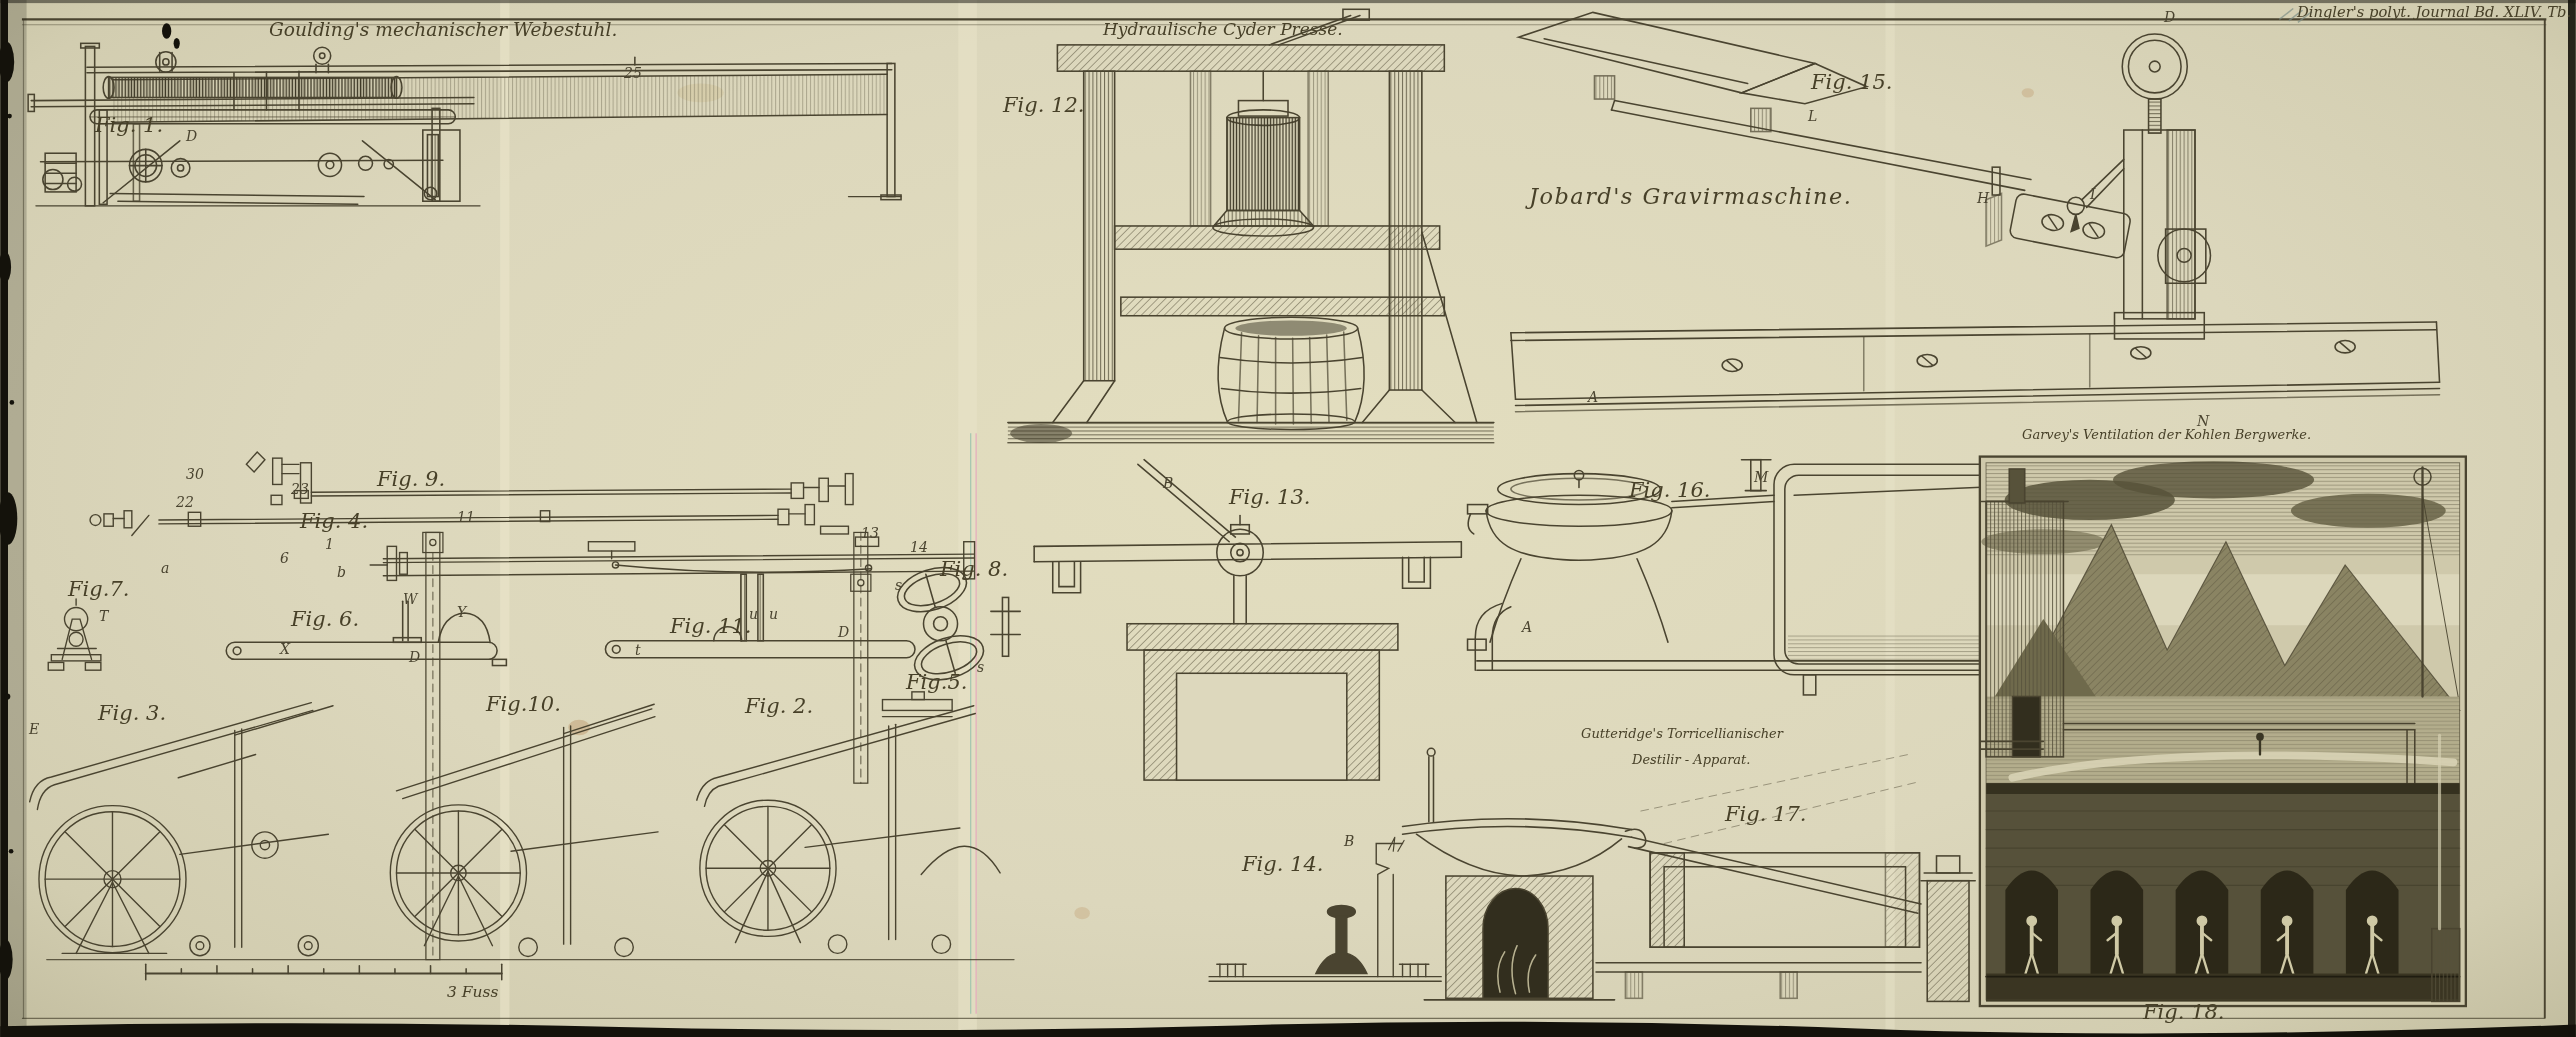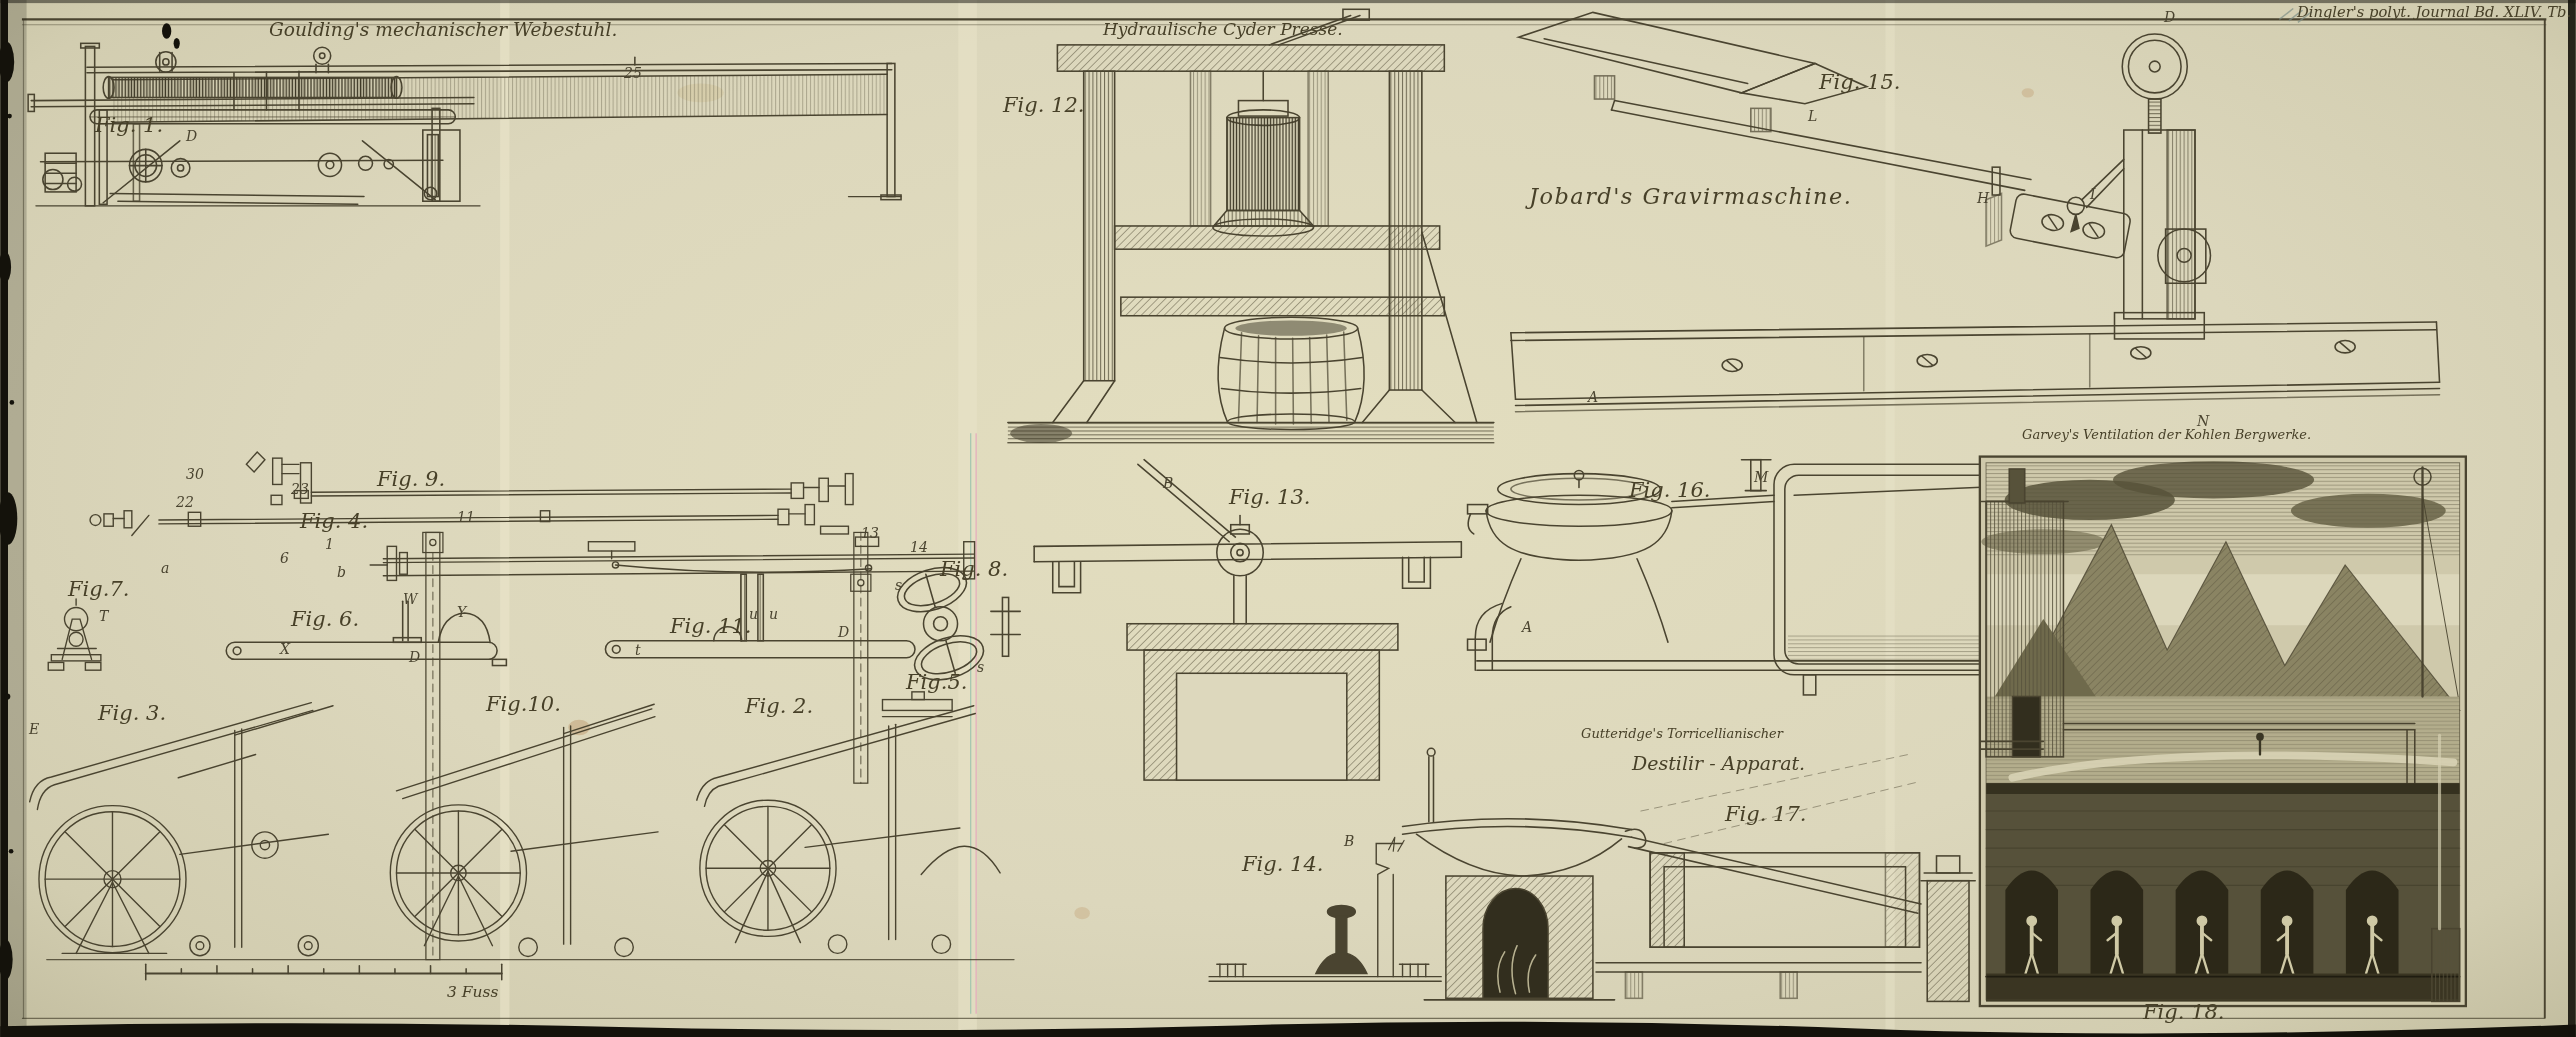--- a/index.html
+++ b/index.html
@@ -7,21 +7,21 @@
     position:relative;width:2576px;height:1037px;overflow:hidden;
     background:radial-gradient(ellipse at 50% 45%, #e3debf 0%, #dcd7bc 55%, #d2cdb0 85%, #c2bd9f 100%);
     font-family:"DejaVu Serif", serif;
   }
   .script-title{position:absolute;font-style:italic;color:#474028;white-space:nowrap;}
   #t-goulding{left:269px;top:18.6px;font-size:18.6px;}
   #t-cyder{left:1059px;top:18.6px;font-size:17px;margin-left:44px;}
   #t-jobard{left:1529px;top:183px;font-size:22.4px;letter-spacing:1.5px;}
   #t-garvey{left:2022px;top:427px;font-size:13px;}
   #t-gutteridge1{left:1581px;top:726px;font-size:13px;}
-  #t-gutteridge2{left:1632px;top:752px;font-size:19px;}
+  #t-gutteridge2{left:1632px;top:752px;font-size:13px;}
   #t-journal{left:2297px;top:3.1px;font-size:14.7px;}
   #t-scale{left:447px;top:983px;font-size:15.5px;font-style:italic;color:#474028;position:absolute;}
   .fig-label{position:absolute;font:italic 21px "DejaVu Serif",serif;color:#474028;white-space:nowrap;}
   .part-label{position:absolute;font:italic 14px "DejaVu Serif",serif;color:#4a4430;white-space:nowrap;}
   svg{position:absolute;left:0;top:0;}
 </style>
 </head>
 <body>
 
 <div id="plate">
@@ -626,21 +626,21 @@
       <span class="fig-label" style="left: 906px; top: 670px;">Fig.5.</span>
       <span class="fig-label" style="left: 291px; top: 607px;">Fig. 6.</span>
       <span class="fig-label" style="left: 68px; top: 577px;">Fig.7.</span>
       <span class="fig-label" style="left: 940px; top: 557px;">Fig. 8.</span>
       <span class="fig-label" style="left: 377px; top: 467px;">Fig. 9.</span>
       <span class="fig-label" style="left: 486px; top: 672px; margin-top: 20px;">Fig.10.</span>
       <span class="fig-label" style="left: 670px; top: 614px;">Fig. 11.</span>
       <span class="fig-label" style="left: 1003px; top: 93px;">Fig. 12.</span>
       <span class="fig-label" style="left: 1229px; top: 485px;">Fig. 13.</span>
       <span class="fig-label" style="left: 1242px; top: 852px;">Fig. 14.</span>
-      <span class="fig-label" style="left: 1811px; top: 70px; margin-left: 8px;">Fig. 15.</span>
+      <span class="fig-label" style="left: 1811px; top: 70px;">Fig. 15.</span>
       <span class="fig-label" style="left: 1629px; top: 478px;">Fig. 16.</span>
       <span class="fig-label" style="left: 1725px; top: 802px;">Fig. 17.</span>
       <span class="fig-label" style="left: 2143px; top: 1000px;">Fig. 18.</span>
       <span class="part-label" style="left: 624px; top: 65px;">25</span>
       <span class="part-label" style="left: 186px; top: 128px;">D</span>
       <span class="part-label" style="left: 186px; top: 466px;">30</span>
       <span class="part-label" style="left: 176px; top: 494px;">22</span>
       <span class="part-label" style="left: 291px; top: 481px;">23</span>
       <span class="part-label" style="left: 457px; top: 509px;">11</span>
       <span class="part-label" style="left: 861px; top: 525px;">13</span>

